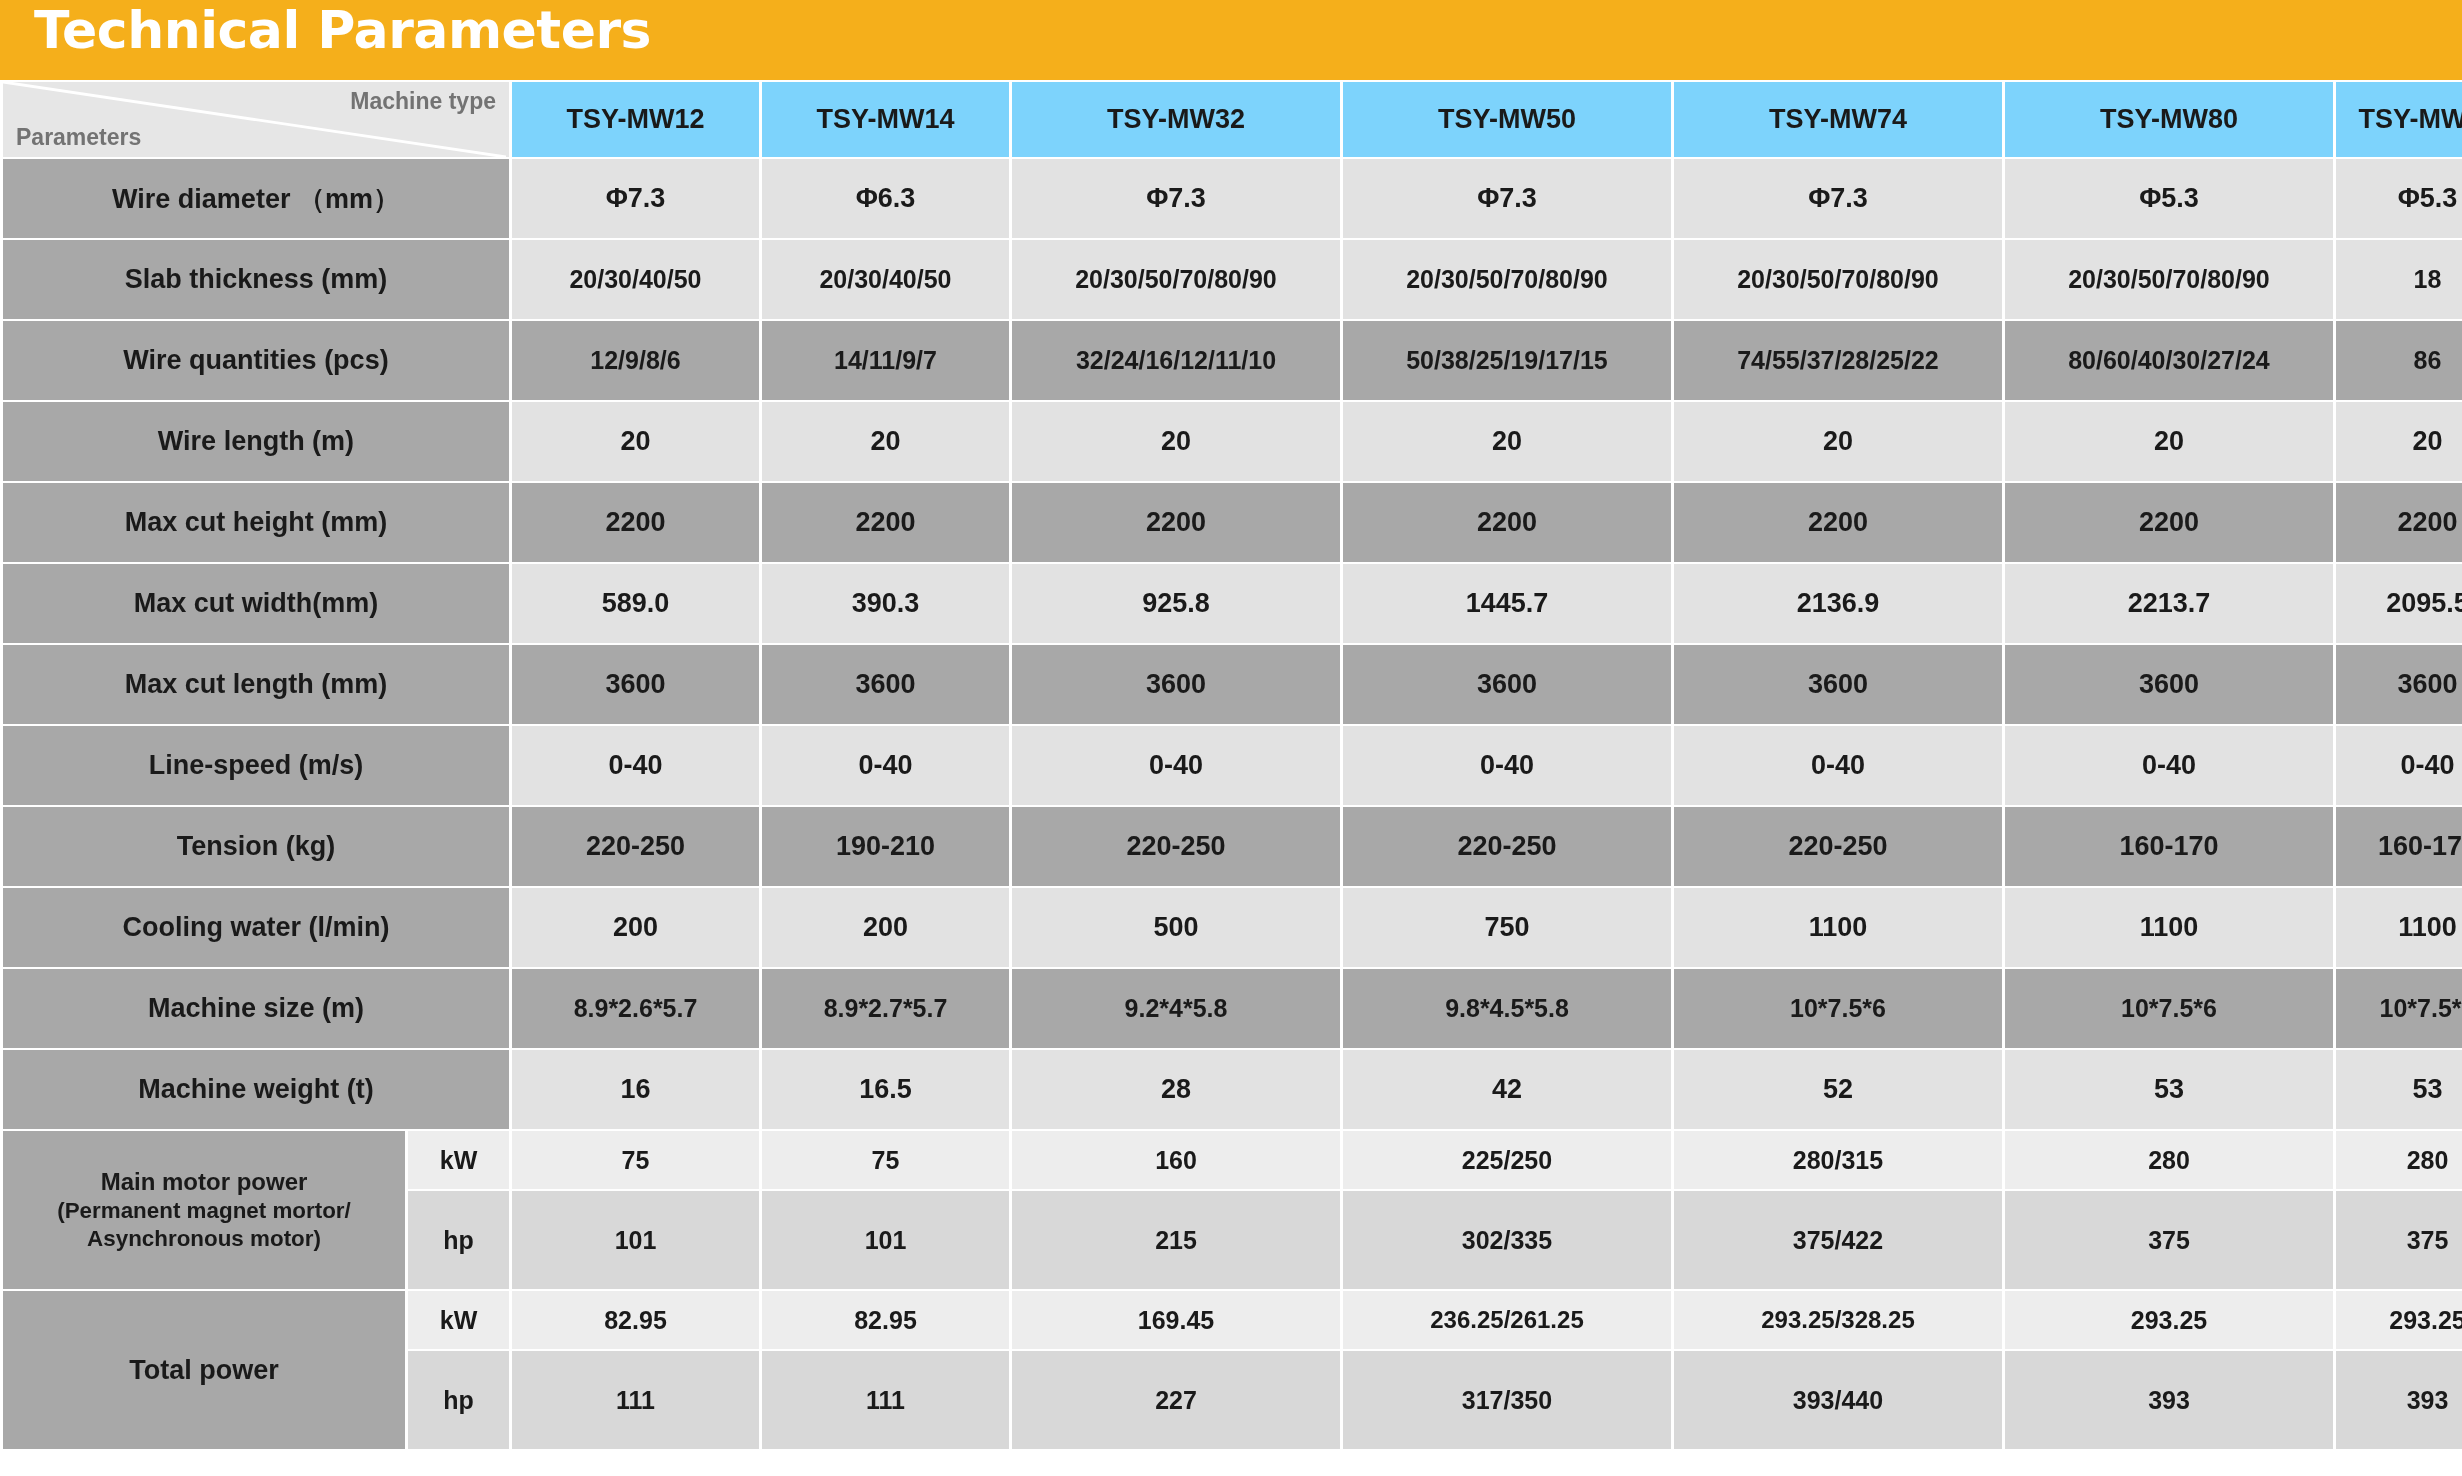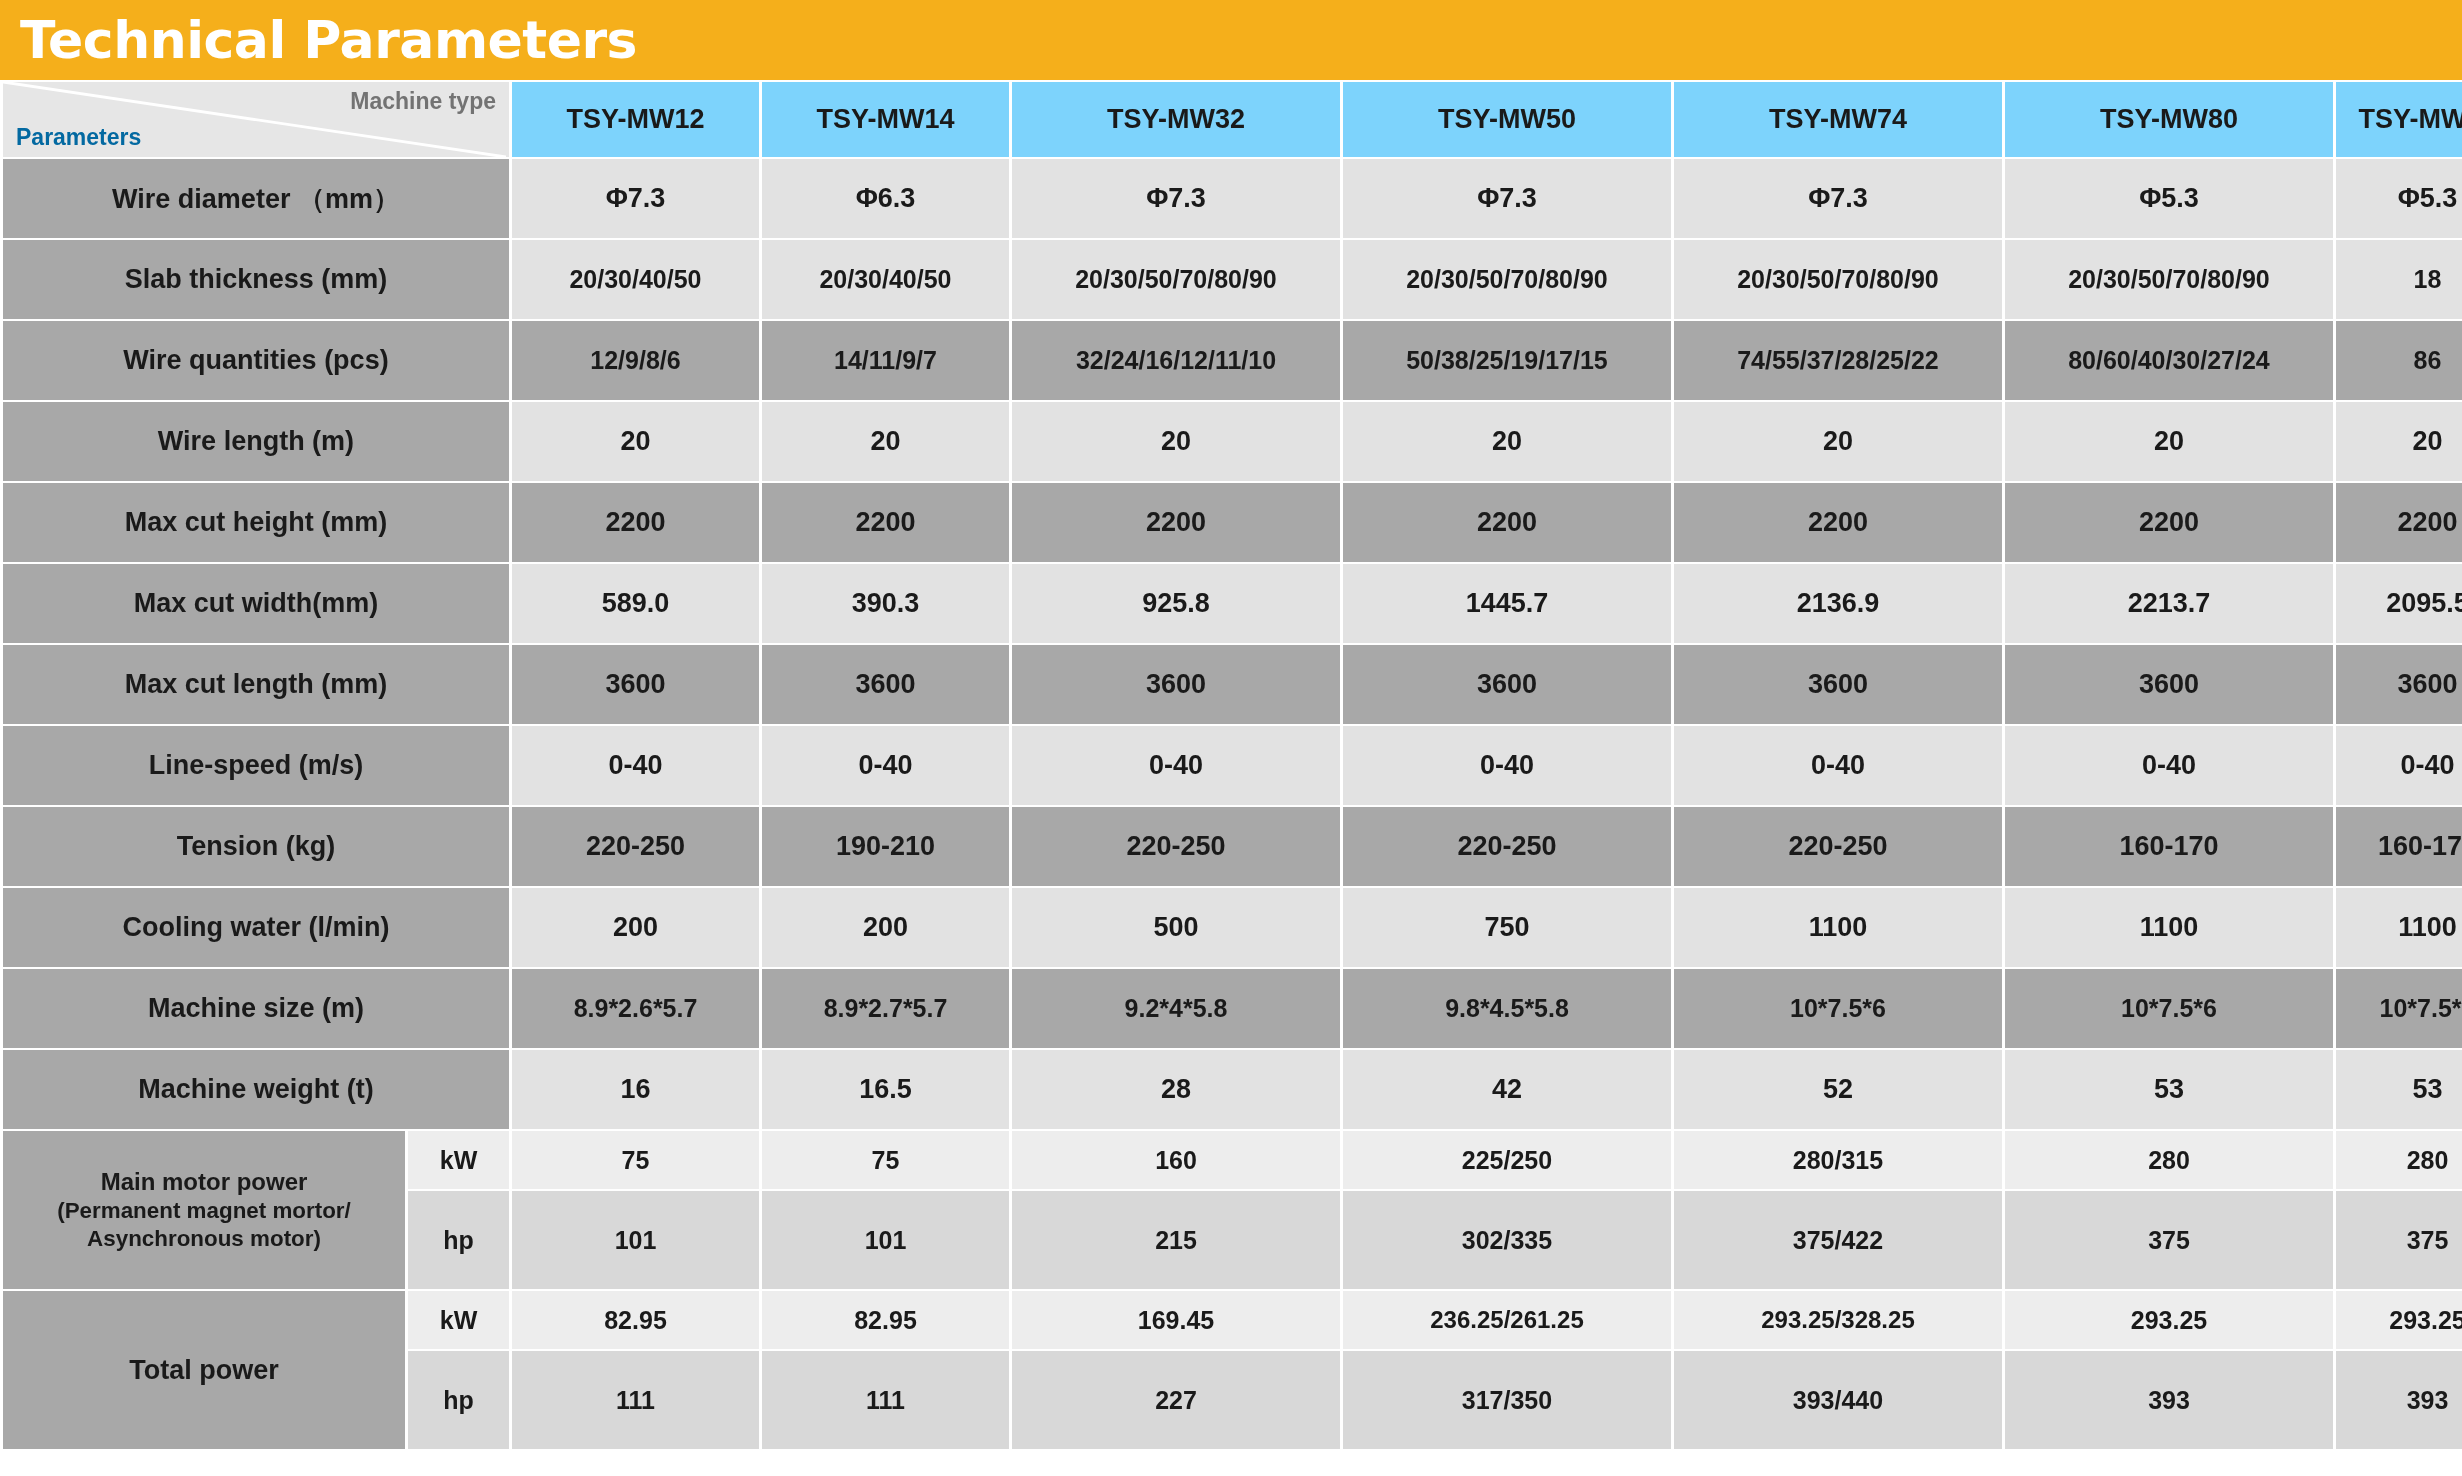--- a/index.html
+++ b/index.html
@@ -14,22 +14,22 @@
     height: 1477px;
     position: relative;
     background: #ffffff;
     overflow: hidden;
   }
   
   .title-bar {
     height: 80px;
     background: #F5AF1B;
     display: flex;
-    align-items: center;
-    padding-left: 20px;
+    align-items: flex-start;
+    padding-left: 34px;
   }
   .title-bar .title-text {
     font-size: 52px;
     font-weight: bold;
     color: #ffffff;
     letter-spacing: -0.5px;
     font-family: "DejaVu Sans", sans-serif;
   }
   
   table.spec {
@@ -74,21 +74,21 @@
     font-size: 23px;
     font-weight: bold;
     color: #737373;
   }
   .hdr-corner .pm {
     position: absolute;
     left: 13px;
     bottom: 5.6px;
     font-size: 23px;
     font-weight: bold;
-    color: #0369a1;
+    color: #737373;
   }
   .hdr-model {
     background: #7dd3fc;
     font-size: 27px;
     height: 75px;
   }
   
   .lbl {
     background: #A8A8A8;
     font-size: 27px;

